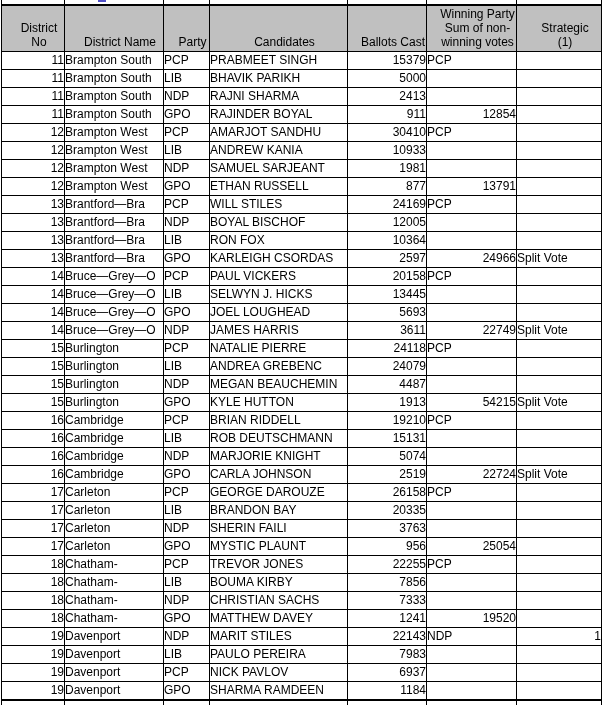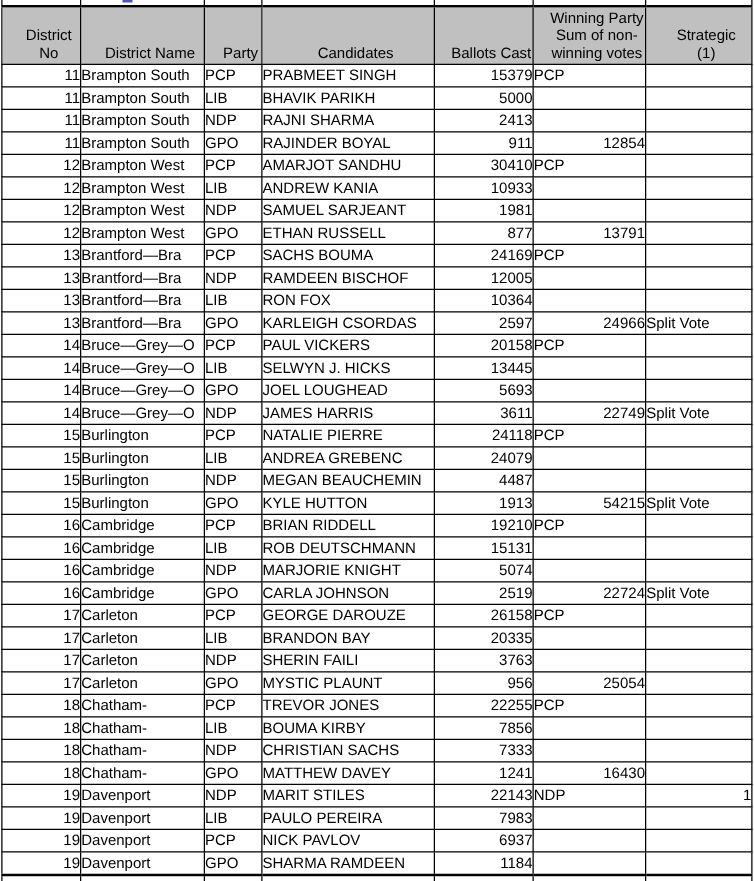--- a/index.html
+++ b/index.html
@@ -172,30 +172,30 @@
       <td class="txt">GPO</td>
       <td class="txt">ETHAN RUSSELL</td>
       <td class="num">877</td>
       <td class="num">13791</td>
       <td class="txt"></td>
     </tr>
         <tr>
       <td class="num">13</td>
       <td class="txt">Brantford—Bra</td>
       <td class="txt">PCP</td>
-      <td class="txt">SACHS BOUMA</td>
+      <td class="txt">WILL STILES</td>
       <td class="num">24169</td>
       <td class="txt">PCP</td>
       <td class="txt"></td>
     </tr>
         <tr>
       <td class="num">13</td>
       <td class="txt">Brantford—Bra</td>
       <td class="txt">NDP</td>
-      <td class="txt">RAMDEEN BISCHOF</td>
+      <td class="txt">BOYAL BISCHOF</td>
       <td class="num">12005</td>
       <td class="num"></td>
       <td class="txt"></td>
     </tr>
         <tr>
       <td class="num">13</td>
       <td class="txt">Brantford—Bra</td>
       <td class="txt">LIB</td>
       <td class="txt">RON FOX</td>
       <td class="num">10364</td>
@@ -381,21 +381,21 @@
       <td class="num">7333</td>
       <td class="num"></td>
       <td class="txt"></td>
     </tr>
         <tr>
       <td class="num">18</td>
       <td class="txt">Chatham-</td>
       <td class="txt">GPO</td>
       <td class="txt">MATTHEW DAVEY</td>
       <td class="num">1241</td>
-      <td class="num">16430</td>
+      <td class="num">19520</td>
       <td class="txt"></td>
     </tr>
         <tr>
       <td class="num">19</td>
       <td class="txt">Davenport</td>
       <td class="txt">NDP</td>
       <td class="txt">MARIT STILES</td>
       <td class="num">22143</td>
       <td class="txt">NDP</td>
       <td class="num">1</td>

